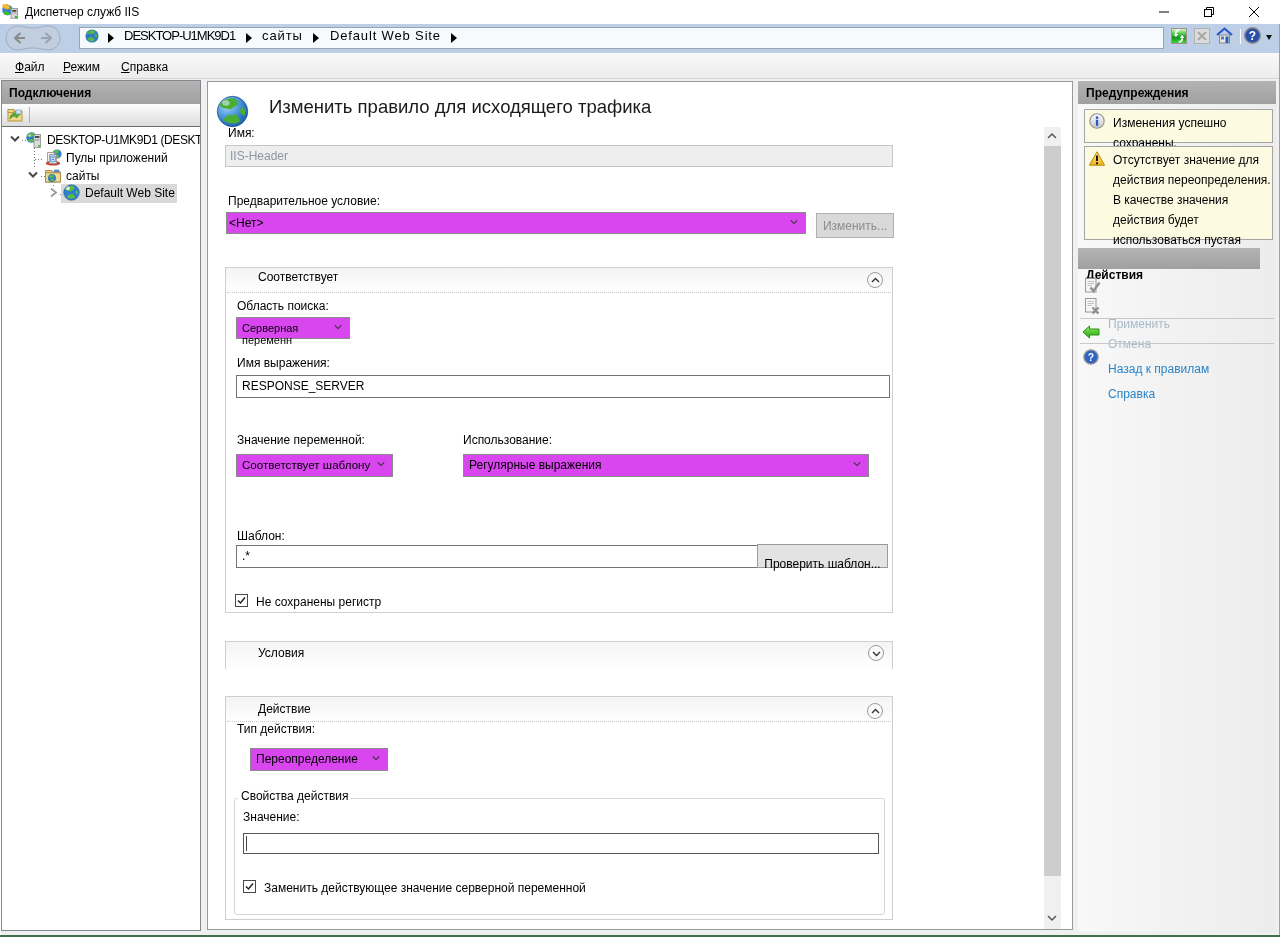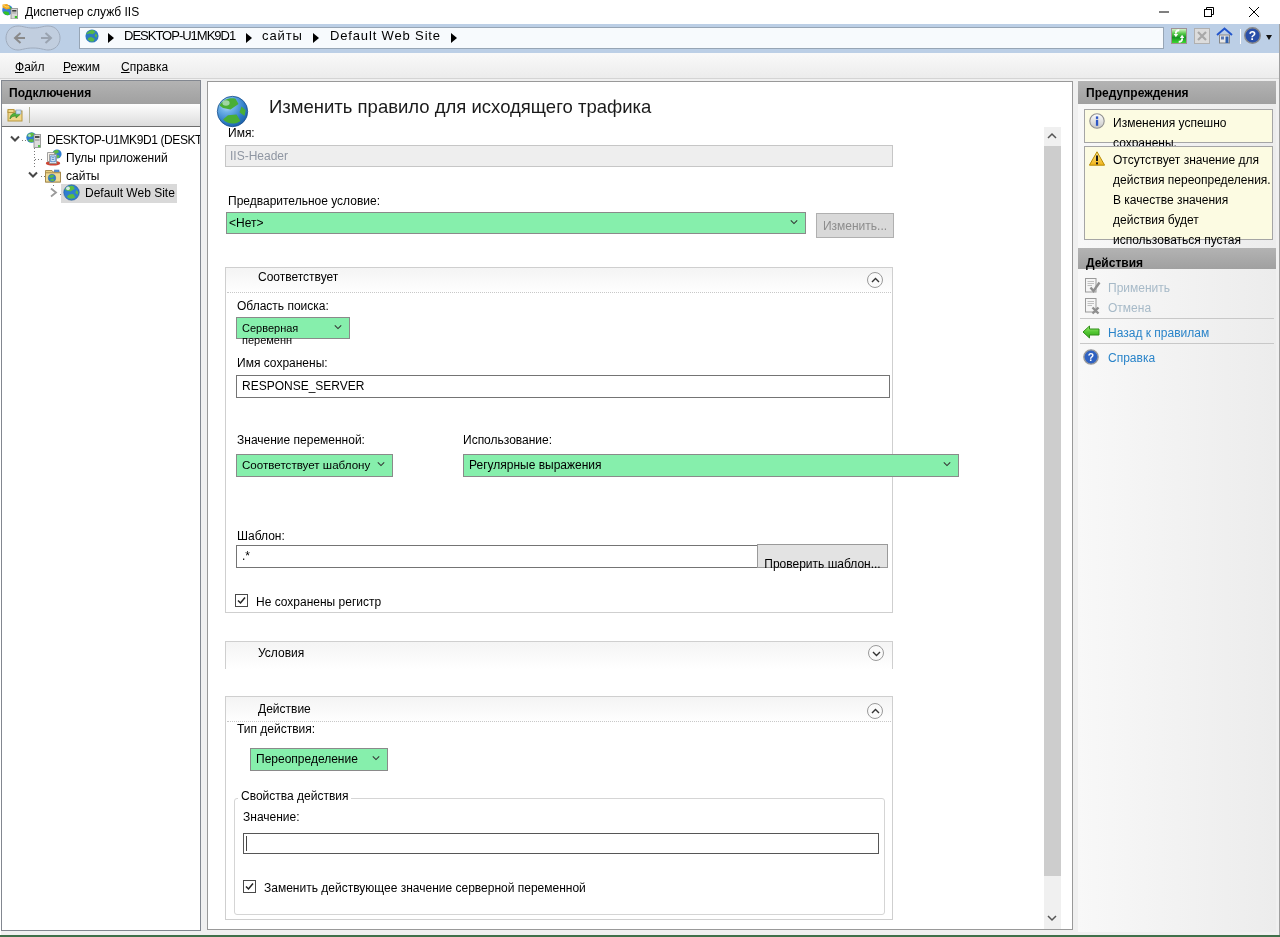--- a/index.html
+++ b/index.html
@@ -30,44 +30,44 @@
   #lph { left:0; top:0; width:198px; height:23px; padding:5px 0 0 7px; }
   #lptools { left:0; top:23px; width:198px; height:23px; background:linear-gradient(#fdfdfd,#dcdcdc); border-bottom:1px solid #6d6d6d; }
   #lptree { left:0; top:47px; width:198px; height:802px; background:#fff; overflow:hidden; }
   .trow { position:absolute; font-size:12px; white-space:nowrap; }
 
   
   #centerpanel { left:207px; top:81px; width:866px; height:849px; background:#fff; border:1px solid #999; }
   .lbl { position:absolute; font-size:12px; color:#000; white-space:nowrap;text-align:right; }
   .tbox { position:absolute; border:1px solid #747474; background:#fff; font-size:12px; padding:3px 5px 0 5px; }
   .tbox.dis { background:#eeeeee; border-color:#c6c6c6; color:#8f96a2; }
-  .sel { position:absolute; border:1px solid #8a8a8a; background:#86efac; font-size:12px; padding:3px 5px 0 5px; }
+  .sel { position:absolute; border:1px solid #8a8a8a; background:#d946ef; font-size:12px; padding:3px 5px 0 5px; }
   .sel .chev { position:absolute; right:7px; top:5px; width:8px; height:8px; }
   .btn { position:absolute; border:1px solid #9a9a9a; background:#e3e3e3; font-size:12px; text-align:center; }
   .btn.dis { color:#8d8d8d; background:#d9d9d9; border-color:#b0b0b0; }
   .sect { position:absolute; border:1px solid #cfcfcf; background:#fff; }
   .sect .shead { position:absolute; left:0; top:0; right:0; height:26px; background:linear-gradient(#f4f4f4,#ffffff); }
   .sectlbl { position:absolute; left:4px; font-size:12px;margin-left:28px; }
   .circbtn { position:absolute; width:16px; height:16px; border:1px solid #9a9a9a; border-radius:50%; background:#fafafa; }
   .cb { position:absolute; width:13px; height:13px; border:1px solid #494949; background:#fff; }
   fieldset.fs { position:absolute; border:1px solid #d5d5d5; border-radius:3px; }
   fieldset.fs legend { font-size:12px; margin-left:3px; padding:0 3px; position:relative; top:-2px; }
 
   
   #vscroll { left:836px; top:45px; width:17px; height:802px; background:#f0f0f0; }
   #vthumb { position:absolute; left:0; top:19px; width:17px; height:730px; background:#cdcdcd; }
 
   
   #rightpanel { left:1078px; top:80px; width:198px; height:852px; background:linear-gradient(90deg,#f8f8f8,#ececec); }
   #rph1 { left:0; top:1px; width:198px; height:23px; padding:5px 0 0 8px; }
-  #rph2 { left:0; top:168px; width:198px; height:21px; padding:8px 0 0 8px; }
+  #rph2 { left:0; top:168px; width:182px; height:21px; padding:20px 0 0 8px; }
   .alert { position:absolute; left:6px; width:189px; background:#fcfbe2; border:1px solid #a5a5a5; }
   .alert .atxt { position:absolute; left:28px; top:3px; font-size:12px; line-height:20px; }
   .aicon { position:absolute; left:4px; top:3px; width:16px; height:16px; }
-  .actitem { position:absolute; font-size:12px; white-space:nowrap; }
+  .actitem { position:absolute; font-size:12px; white-space:nowrap;margin-top:36px; }
   .actlink { color:#2a84c9; }
   .actdis { color:#a7bac8; }
   .sepline { position:absolute; left:2px; width:194px; height:1px; background:#c8c8c8; }
 </style>
 </head>
 <body>
 
 <div id="titlebar" class="abs">
   <svg class="abs" style="left:2px;top:3px" width="16" height="16" viewBox="0 0 16 16">
     <circle cx="5.5" cy="7" r="5.3" fill="#3a7edb"></circle>
@@ -269,31 +269,31 @@
         </svg>
       </div>
 
     <div class="lbl" style="left:11px;top:31px">Область поиска:</div>
     <div class="sel" style="left:10px;top:50px;width:114px;height:22px;font-size:11px;padding-top:4px;top:49px">Серверная переменн
       <svg class="chev" width="10" height="10" viewBox="0 0 10 10">
           <path d="M1 3 L5 7 L9 3" stroke="#333" stroke-width="1.3" fill="none"></path>
         </svg>
     </div>
 
-    <div class="lbl" style="left:11px;top:88px">Имя сохранены:</div>
+    <div class="lbl" style="left:11px;top:88px">Имя выражения:</div>
     <div class="tbox" style="left:10px;top:107px;width:654px;height:23px">RESPONSE_SERVER</div>
 
     <div class="lbl" style="left:11px;top:165px">Значение переменной:</div>
     <div class="lbl" style="left:237px;top:165px">Использование:</div>
     <div class="sel" style="left:10px;top:186px;width:157px;height:23px;font-size:11.6px">Соответствует шаблону
       <svg class="chev" width="10" height="10" viewBox="0 0 10 10">
           <path d="M1 3 L5 7 L9 3" stroke="#333" stroke-width="1.3" fill="none"></path>
         </svg>
     </div>
-    <div class="sel" style="left:237px;top:186px;width:496px;height:23px">Регулярные выражения
+    <div class="sel" style="left:237px;top:186px;width:406px;height:23px">Регулярные выражения
       <svg class="chev" width="10" height="10" viewBox="0 0 10 10">
           <path d="M1 3 L5 7 L9 3" stroke="#333" stroke-width="1.3" fill="none"></path>
         </svg>
     </div>
 
     <div class="lbl" style="left:11px;top:261px">Шаблон:</div>
     <div class="tbox" style="left:10px;top:277px;width:541px;height:23px">.*</div>
     <div class="btn" style="left:531px;top:276px;width:131px;height:24px;padding-top:12px">Проверить шаблон...</div>
 
     <div class="cb" style="left:9px;top:326px">

